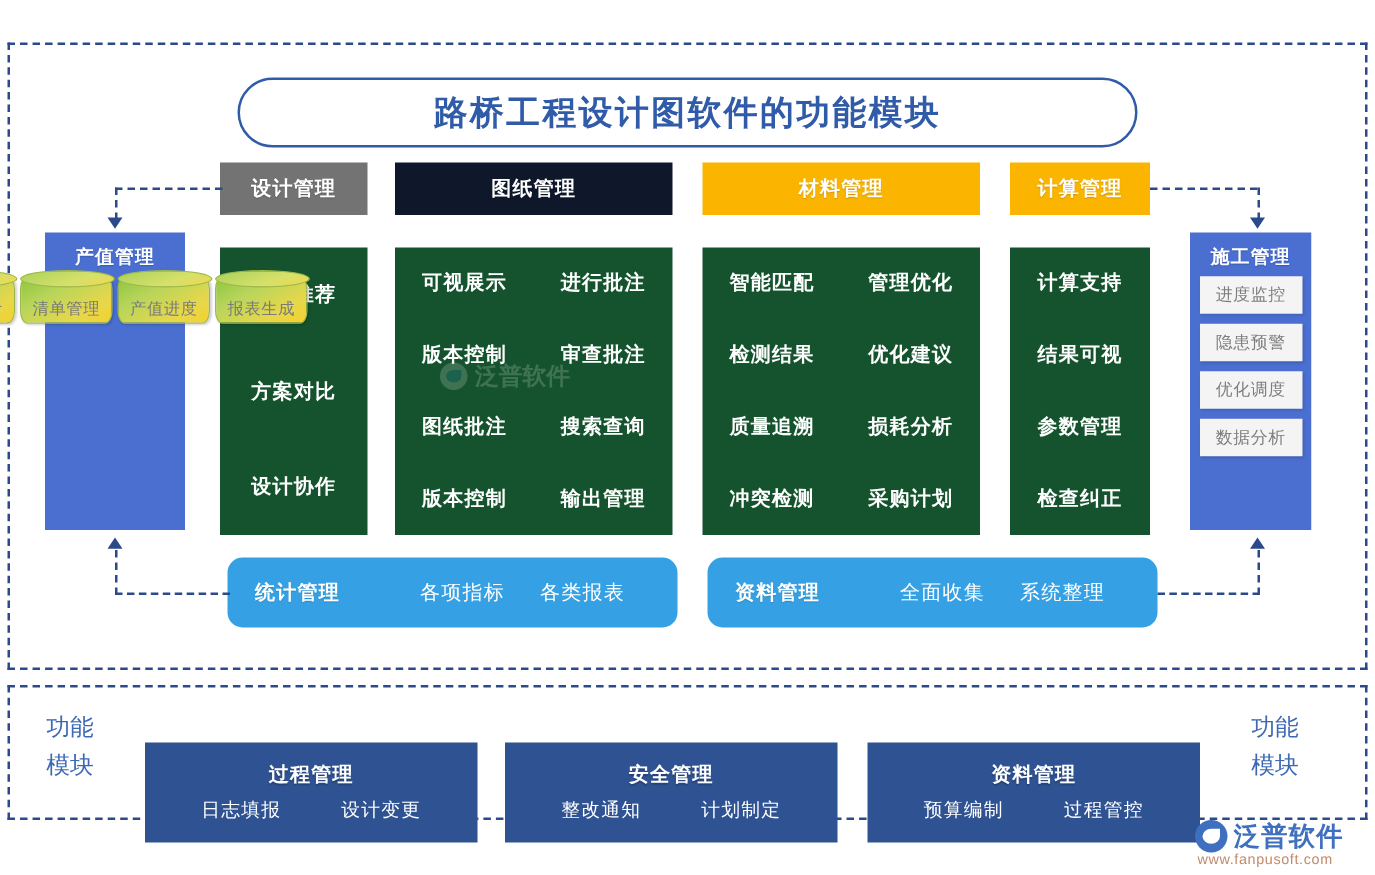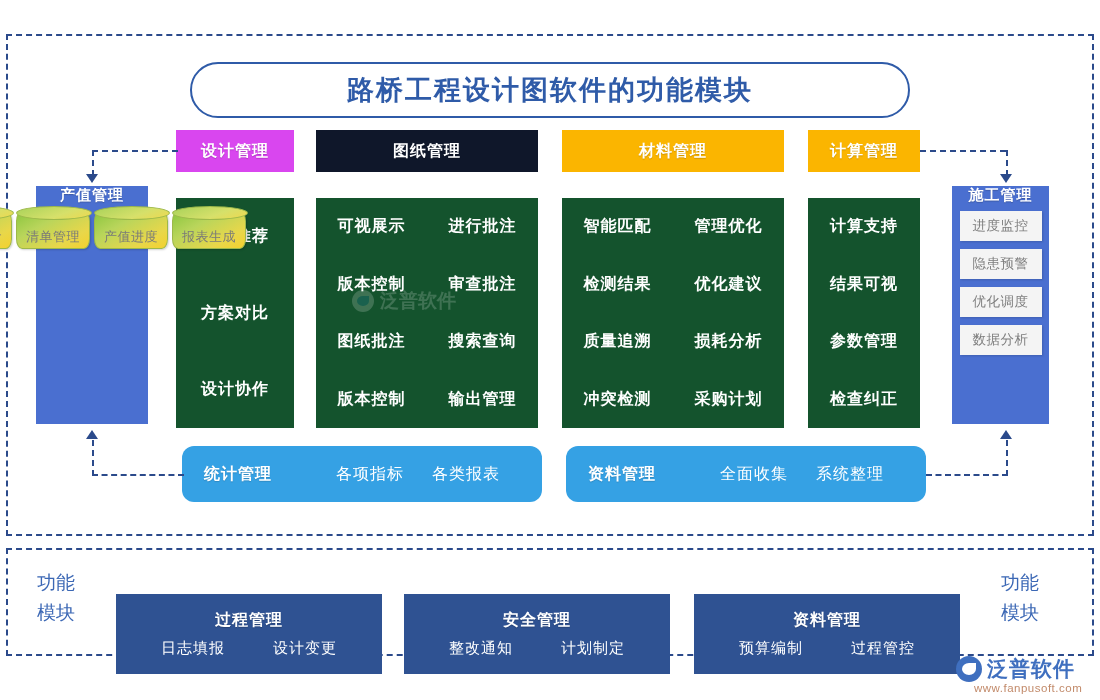--- a/index.html
+++ b/index.html
@@ -30,21 +30,21 @@
     color: #2F5BA8; font-size: 27px; font-weight: bold; letter-spacing: 2px;
   }
 
   
   .cat-head {
     position: absolute; height: 42px;
     display: flex; align-items: center; justify-content: center;
     color: #ffffff; font-size: 16px; font-weight: bold; letter-spacing: 1px;
     text-shadow: 0 1px 1px rgba(0,0,0,0.18);
   }
-  .cat-head.orange { background: #d946ef; }
+  .cat-head.orange { background: #737373; }
   .cat-head.green  { background: #0f172a; }
   .cat-head.amber  { background: #FBB500; }
 
   #head-design   { left: 176px; top: 130px; width: 118px; }
   #head-drawing  { left: 316px; top: 130px; width: 222px; }
   #head-material { left: 562px; top: 130px; width: 222px; }
   #head-calc     { left: 808px; top: 130px; width: 112px; }
 
   
   .col {
@@ -62,20 +62,21 @@
   }
   .col .cell {
     color: #ffffff; font-size: 16px; font-weight: bold; letter-spacing: 1px;
     text-align: center; flex: 1;
   }
 
   
   .side-panel {
     position: absolute; background: #4A6FD0;
     display: flex; flex-direction: column; align-items: center;
+    padding-top: 10px;
   }
   #panel-output { left: 36px;  top: 186px; width: 112px; height: 238px; }
   #panel-constr { left: 952px; top: 186px; width: 97px; height: 238px; }
   .side-panel .ph {
     color: #ffffff; font-size: 15px; font-weight: bold; letter-spacing: 1px;
     margin-bottom: 6px; text-shadow: 0 1px 1px rgba(0,0,0,0.2);
   }
 
   
   .cyl-wrap { display: flex; flex-direction: row; gap: 4px; align-items: center; }
@@ -182,21 +183,21 @@
     background: #3F6FBF; position: relative; flex: none;
   }
   #logo .lg-mark::after {
     content: ""; position: absolute; left: 6px; top: 7px;
     width: 14px; height: 12px; border-radius: 50% 0 50% 50%;
     background: #ffffff;
   }
   #logo .lg-txt { color: #3F6FBF; font-size: 21px; font-weight: bold; letter-spacing: 1px; }
   #logo-url {
     position: absolute; left: 958px; top: 682px;
-    color: #C28A6A; font-size: 11.5px; letter-spacing: 0.5px; margin-left: 16px;
+    color: #C28A6A; font-size: 11.5px; letter-spacing: 0.5px;
   }
 </style>
 </head>
 <body>
 
 <div id="root">
 
   <div id="frame-main" class="dashed-frame"></div>
   <div id="frame-bottom" class="dashed-frame"></div>
 

